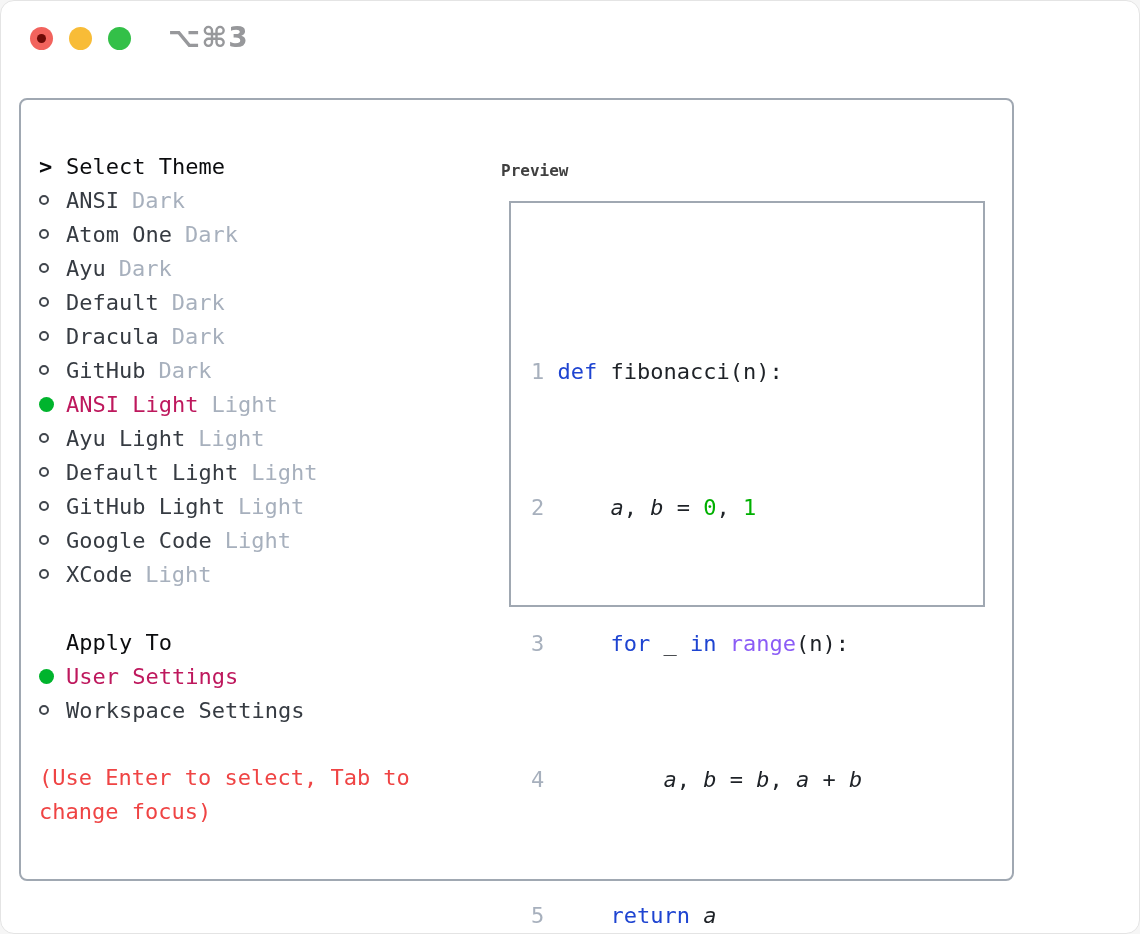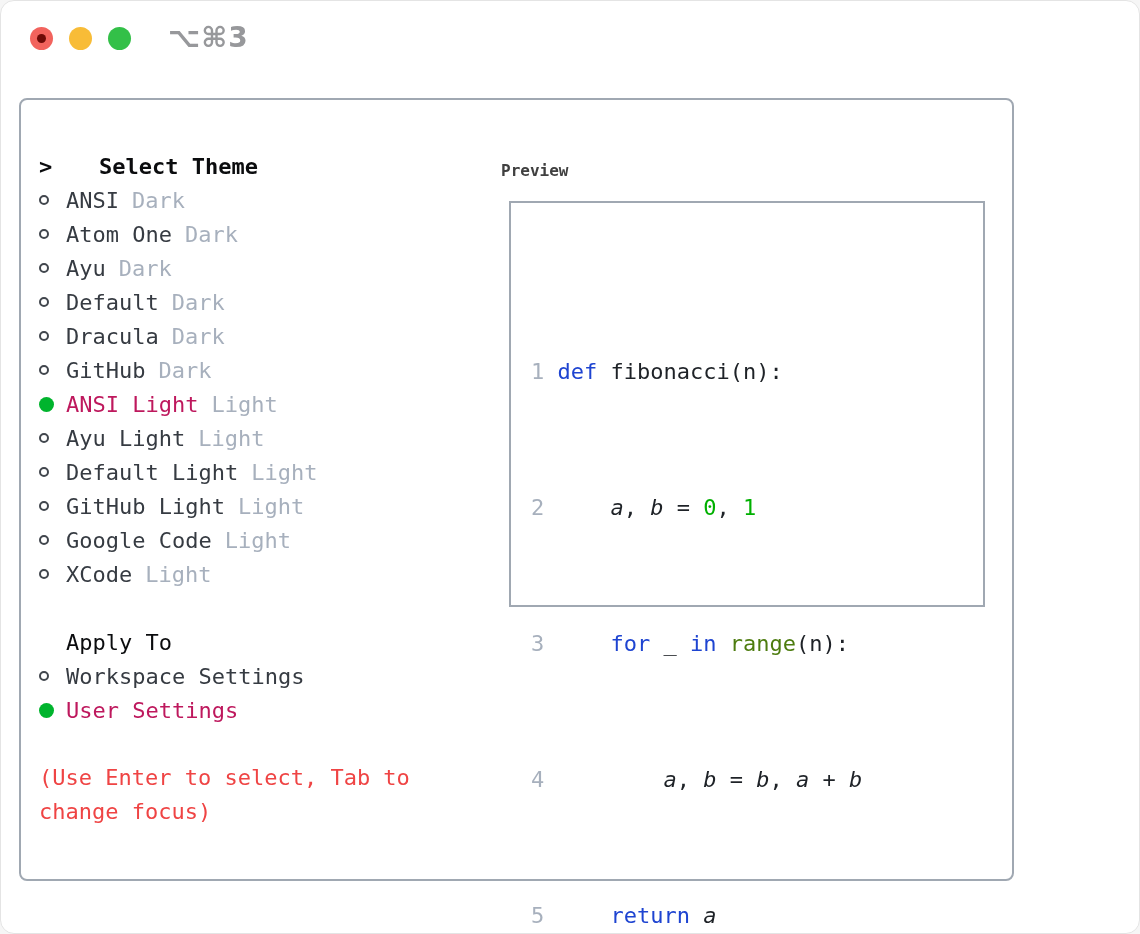--- a/index.html
+++ b/index.html
@@ -28,21 +28,21 @@
     position:absolute; left:18px; top:97px; width:995px; height:783px;
     border:2px solid #a0a8b2; border-radius:8px; background:#fff;
   }
   
   .left-col { position:absolute; left:38px; top:148px; width:404px; font-size:22px; color:#363b42; }
   .row { height:34px; display:flex; align-items:center; }
   .gutter { flex:0 0 27px; display:flex; align-items:center; }
   .prompt-char { font-weight:bold; color:#0b0c0e; }
   .ring { width:10px; height:10px; border:2px solid #41464d; border-radius:50%; }
   .dot  { width:15px; height:15px; border-radius:50%; background:#00b42d; }
-  .hdr  { font-weight:bold; color:#0b0c0e;margin-left:33px; }
+  .hdr  { font-weight:normal; color:#0b0c0e; }
   .subhdr { font-weight:normal; color:#0b0c0e; }
   .name { color:#363b42; }
   .row.selected .name { color:#be185d; }
   .variant { color:#a7b0bd; margin-left:13px; }
   .blank-row { height:34px; }
   .help { line-height:34px; color:#ef4444; width:404px; }
   
   .preview-title {
     position:absolute; left:500px; top:152px; height:34px; display:flex; align-items:center;
     font-size:16px; font-weight:bold; color:#404040;
@@ -50,21 +50,21 @@
   .preview-box {
     position:absolute; left:508px; top:200px; width:476px; height:406px;
     border:2px solid #a0a8b2; background:#fff;
   }
   .codewrap { padding:50px 0 0 20px; font-size:22px; line-height:34px; white-space:pre; color:#1e2227; }
   .cl { height:34px; }
   .ln { display:inline-block; width:2ch; color:#a7b0bd; }
   .tok-kw      { color:#1e44d1;margin-top:20px; }
   .tok-var     { font-style:italic; color:#1e2227; }
   .tok-num     { color:#00b000; }
-  .tok-builtin { color:#4d7c0f; }
+  .tok-builtin { color:#8b5cf6; }
   .tok-plain   { color:#1e2227; }
 </style>
 </head>
 <body>
 
 <div class="window">
 
   <div class="titlebar">
     <button class="light red"></button>
     <button class="light yellow"></button>
@@ -167,31 +167,31 @@
       <span class="name">XCode</span>
       <span class="variant">Light</span>
     </div>
 
     <div class="blank-row"></div>
 
     <div class="row">
       <span class="gutter"></span>
       <span class="subhdr">Apply To</span>
     </div>
+    <div class="row selected">
+      <span class="gutter">
+          <span class="dot"></span>
+        </span>
+      <span class="name">User Settings</span>
+    </div>
     <div class="row">
       <span class="gutter">
           <span class="ring"></span>
         </span>
       <span class="name">Workspace Settings</span>
-    </div>
-    <div class="row selected">
-      <span class="gutter">
-          <span class="dot"></span>
-        </span>
-      <span class="name">User Settings</span>
     </div>
 
     <div class="blank-row"></div>
 
     <div class="help">(Use Enter to select, Tab to change focus)</div>
   </div>
 
   <div class="preview-title">Preview</div>
 
   <div class="preview-box">

